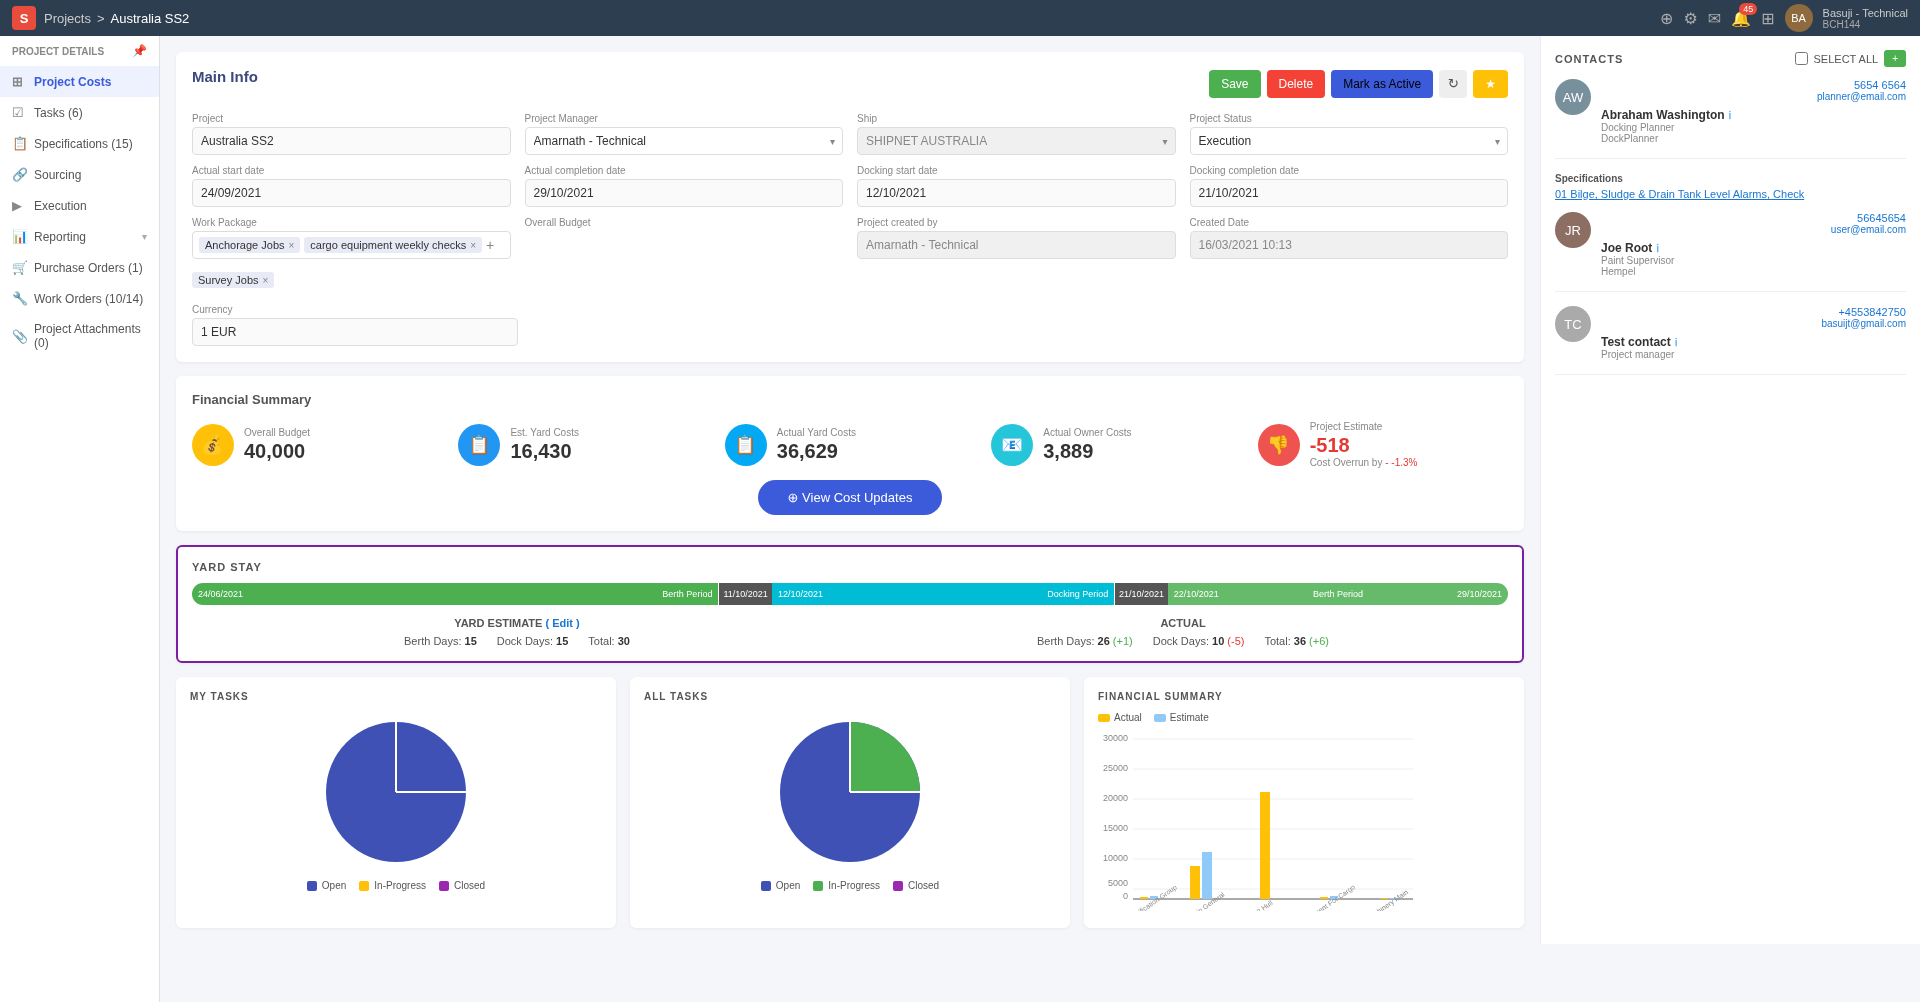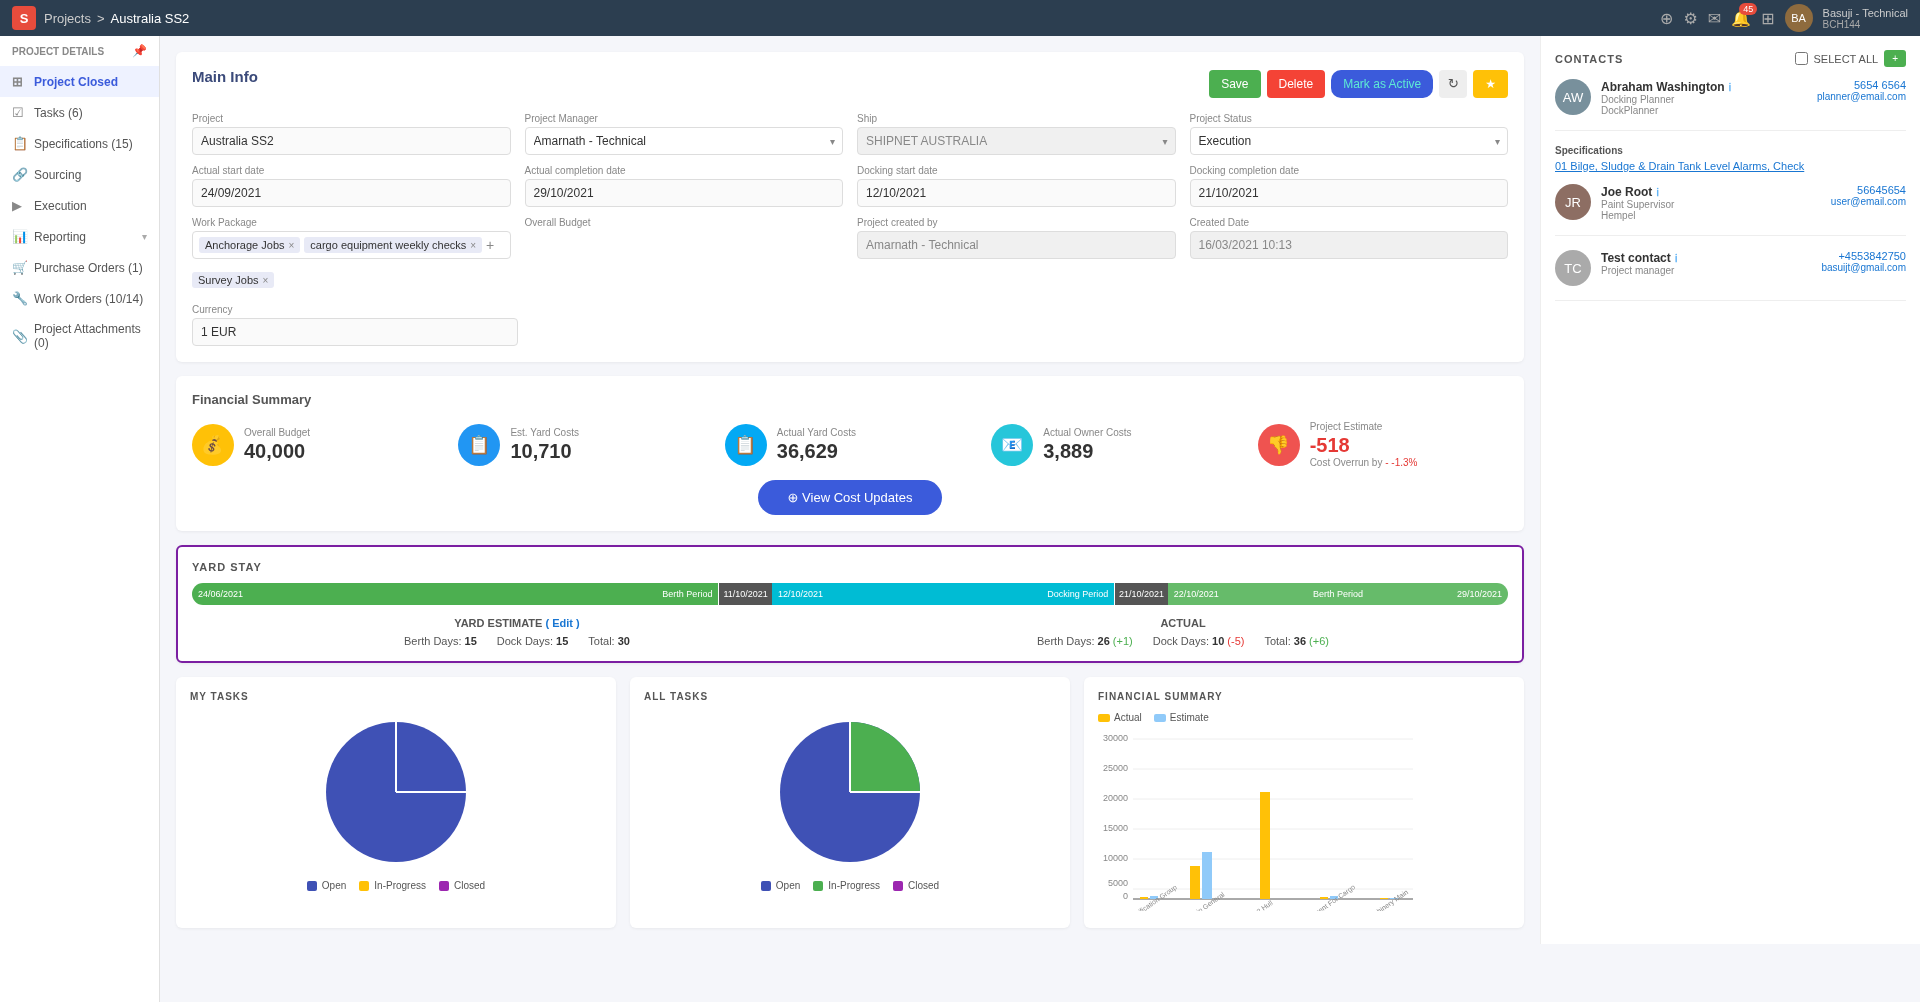--- a/index.html
+++ b/index.html
@@ -39,21 +39,21 @@
     .section-title { font-size: 15px; font-weight: 600; color: #3b4a7a; margin-bottom: 14px; }
     
     
     .form-card { background: white; border-radius: 6px; padding: 16px; margin-bottom: 14px; box-shadow: 0 1px 3px rgba(0,0,0,0.06); }
     
     .form-header { display: flex; align-items: center; justify-content: space-between; margin-bottom: 14px; }
     .btn-group { display: flex; gap: 6px; }
     .btn { padding: 5px 12px; border-radius: 4px; border: none; cursor: pointer; font-size: 12px; font-weight: 500; }
     .btn-save { background: #4caf50; color: white; }
     .btn-delete { background: #f44336; color: white; }
-    .btn-mark-active { background: #3b5bdb; color: #5eead4; border-radius: 10px; }
+    .btn-mark-active { background: #3b5bdb; color: #000000; }
     .btn-icon { background: #eee; color: #555; width: 28px; height: 28px; display: flex; align-items: center; justify-content: center; border-radius: 4px; border: none; cursor: pointer; }
     .btn-star { background: #ffc107; color: white; }
     
     .form-grid { display: grid; grid-template-columns: 1fr 1fr 1fr 1fr; gap: 10px 14px; }
     .form-group { display: flex; flex-direction: column; gap: 3px; }
     .form-group label { font-size: 10px; color: #888; font-weight: 500; }
     .form-input { border: 1px solid #ddd; border-radius: 4px; padding: 5px 8px; font-size: 12px; color: #333; background: #fafafa; height: 28px; }
     .form-input.disabled { background: #f0f0f0; color: #888; }
     .form-select-wrap { position: relative; }
     .form-select-wrap select { width: 100%; appearance: none; border: 1px solid #ddd; border-radius: 4px; padding: 5px 24px 5px 8px; font-size: 12px; color: #333; background: white; height: 28px; cursor: pointer; }
@@ -119,21 +119,21 @@
     
     
     .contacts-panel { width: 380px; background: white; border-left: 1px solid #eee; padding: 14px; flex-shrink: 0; overflow-y: auto; }
     .contacts-header { display: flex; align-items: center; justify-content: space-between; margin-bottom: 12px; }
     .contacts-title { font-size: 11px; font-weight: 700; letter-spacing: 1px; text-transform: uppercase; color: #555; }
     .select-all-wrap { display: flex; align-items: center; gap: 6px; font-size: 11px; color: #555; }
     .select-all-btn { background: #4caf50; color: white; border: none; border-radius: 3px; padding: 3px 8px; font-size: 10px; cursor: pointer; }
     
     .contact-item { display: flex; gap: 10px; margin-bottom: 14px; padding-bottom: 14px; border-bottom: 1px solid #eee; }
     .contact-avatar { width: 36px; height: 36px; border-radius: 50%; background: #9e9e9e; display: flex; align-items: center; justify-content: center; color: white; font-size: 13px; font-weight: 400; flex-shrink: 0; }
-    .contact-info { flex: 1; }
+    .contact-info { flex: 1; margin-top: 28px; }
     .contact-name { font-size: 12px; font-weight: 600; color: #333; display: flex; align-items: center; gap: 4px; }
     .contact-role { font-size: 10px; color: #888; }
     .contact-phone { font-size: 11px; color: #1976d2; font-weight: 500; }
     .contact-email { font-size: 10px; color: #1976d2; }
     .info-icon { color: #64b5f6; font-size: 11px; }
     
     .specs-section { margin-bottom: 12px; }
     .specs-label { font-size: 10px; font-weight: 700; color: #555; margin-bottom: 4px; }
     .specs-link { font-size: 11px; color: #1976d2; text-decoration: underline; cursor: pointer; }
     
@@ -174,21 +174,21 @@
 
 <div class="app-body">
 
   <div class="sidebar">
     <div class="sidebar-section-header">
       <span>PROJECT DETAILS</span>
       <span class="sidebar-pin">📌</span>
     </div>
     <div class="sidebar-item active">
       <span class="icon">⊞</span>
-      <span>Project Closed</span>
+      <span>Project Costs</span>
     </div>
     <div class="sidebar-item">
       <span class="icon">☑</span>
       <span>Tasks (6)</span>
     </div>
     <div class="sidebar-item">
       <span class="icon">📋</span>
       <span>Specifications (15)</span>
     </div>
     <div class="sidebar-item">
@@ -333,21 +333,21 @@
               <div class="fin-icon gold">💰</div>
               <div>
                 <div class="fin-label">Overall Budget</div>
                 <div class="fin-value">40,000</div>
               </div>
             </div>
             <div class="fin-card">
               <div class="fin-icon blue">📋</div>
               <div>
                 <div class="fin-label">Est. Yard Costs</div>
-                <div class="fin-value">10,710</div>
+                <div class="fin-value">16,430</div>
               </div>
             </div>
             <div class="fin-card">
               <div class="fin-icon blue2">📋</div>
               <div>
                 <div class="fin-label">Actual Yard Costs</div>
                 <div class="fin-value">36,629</div>
               </div>
             </div>
             <div class="fin-card">

